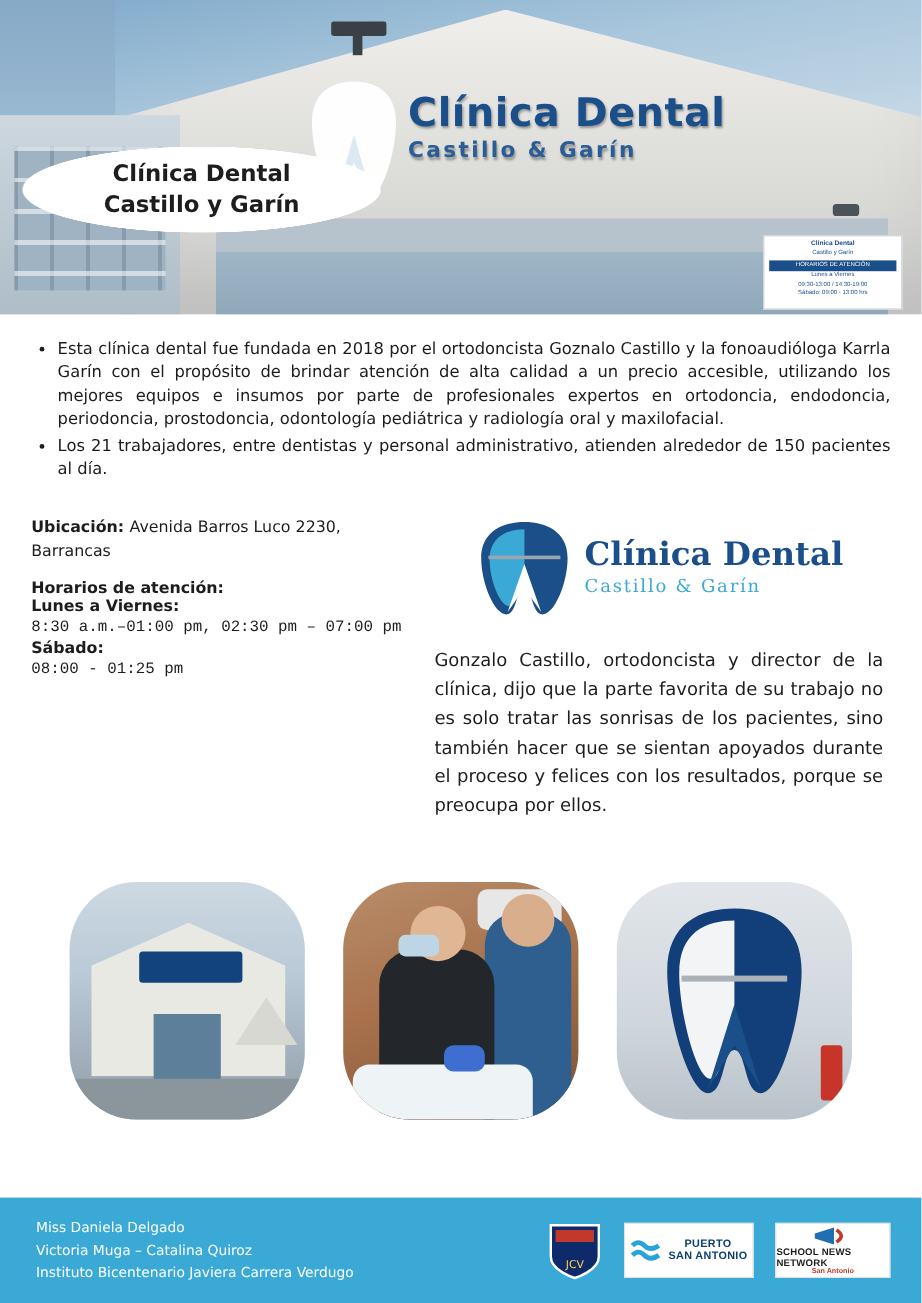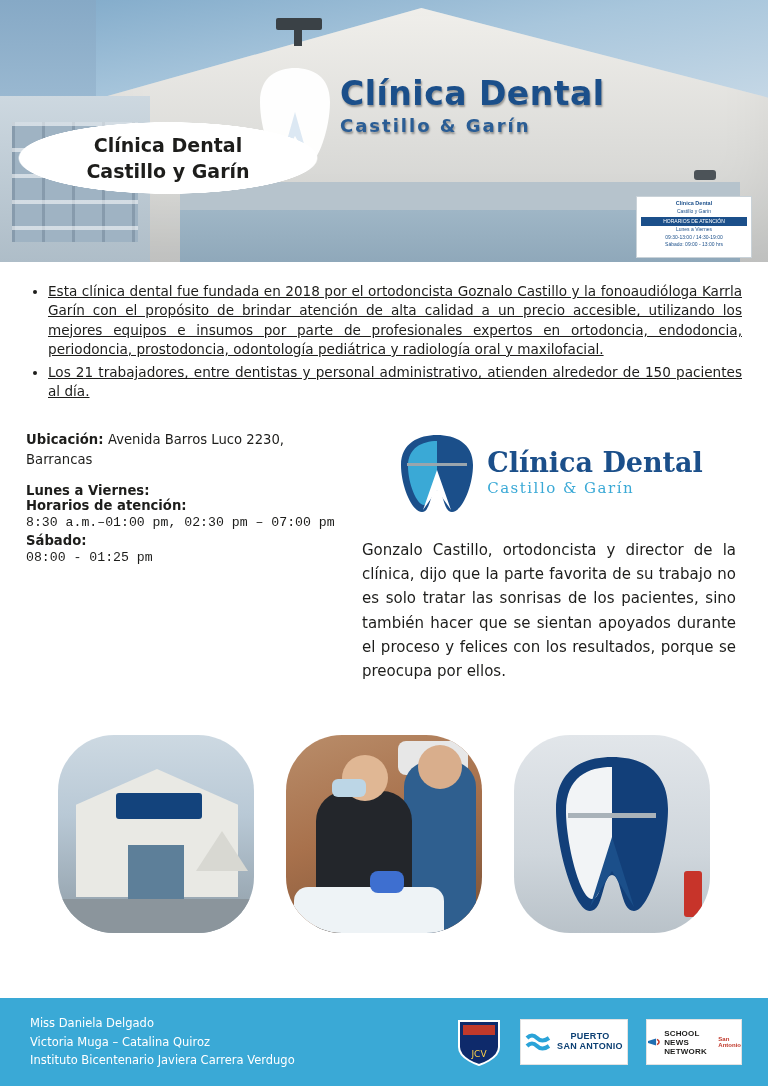--- a/index.html
+++ b/index.html
@@ -112,21 +112,21 @@
   }
   .plaque .l1, .plaque .l2 {
     font-size: 19px; font-weight: bold; color: #1d1d1b; text-align: center;
     font-family: "DejaVu Sans", sans-serif;
   }
   .plaque .l2 { margin-top: 4px; }
 
   
   .content { padding: 14px 26px 0 26px; }
 
-  ul.bullets { margin: 6px 0 16px 0; padding-left: 22px; text-decoration: underline; }
+  ul.bullets { margin: 6px 0 16px 0; padding-left: 22px; }
   ul.bullets li {
     font-size: 13.6px; line-height: 1.42; text-align: justify; margin-bottom: 4px;
     font-family: "DejaVu Sans", sans-serif;
   }
 
   .cols { display: flex; margin-top: 28px; }
   .col-left { width: 330px; padding-right: 18px; }
   .col-right { width: 380px; padding-left: 6px; }
 
   .label { font-weight: bold; font-size: 13.2px; font-family: "DejaVu Sans", sans-serif; }
@@ -188,21 +188,21 @@
     margin-left: 30px; color: #ffffff; font-size: 11.5px; line-height: 1.65;
     font-family: "DejaVu Sans", sans-serif;
   }
   .footer .logos { margin-left: auto; margin-right: 26px; display: flex; align-items: center; gap: 18px; }
   .crest { width: 46px; height: 50px; }
   .badge {
     width: 108px; height: 46px; background: #fff; border: 1px solid #e2e2e2;
     display: flex; align-items: center; justify-content: center; gap: 6px; text-align: center;
   }
   .badge .bt { font-size: 9px; font-weight: bold; color: #0b3f73; line-height: 1.1; letter-spacing: .3px; }
-  .badge2 { width: 96px; height: 46px; background:#fff; border:1px solid #e2e2e2; display:flex; align-items:center; justify-content:space-between; }
+  .badge2 { width: 96px; height: 46px; background:#fff; border:1px solid #e2e2e2; display:flex; flex-direction:column; align-items:center; justify-content:center; }
   .badge2 .b1 { font-size: 8px; font-weight: bold; color:#1d1d1b; letter-spacing:.2px; }
   .badge2 .b2 { font-size: 6px; color:#c0392b; font-weight:bold; }
 </style>
 </head>
 <body>
 
 <div class="hero">
   <div class="sky"></div>
   <div class="leftedge"></div>
   <div class="facade"></div>
@@ -247,22 +247,22 @@
 
   <div class="cols">
 
     <div class="col-left">
       <div class="block">
         <span class="label">Ubicación:</span>
         <span class="para">Avenida Barros Luco 2230, Barrancas</span>
       </div>
 
       <div class="block tight">
+        <div class="label">Horarios de atención:</div>
         <div class="label">Lunes a Viernes:</div>
-        <div class="label">Horarios de atención:</div>
         <div class="line">8:30 a.m.–01:00 pm, 02:30 pm – 07:00 pm</div>
         <div class="label">Sábado:</div>
         <div class="line">08:00 - 01:25 pm</div>
       </div>
 
     </div>
 
     <div class="col-right">
       <div class="logo-wrap">
         <svg width="84" height="86" viewBox="0 0 84 86">

